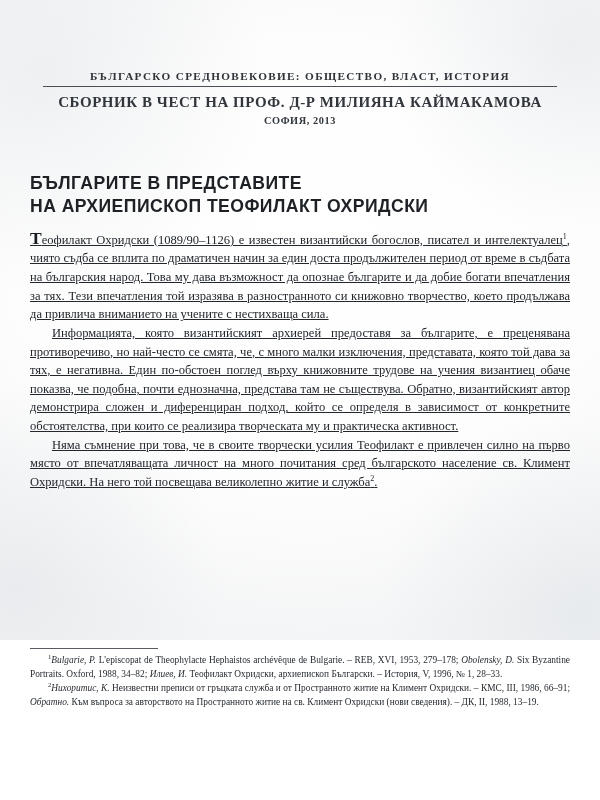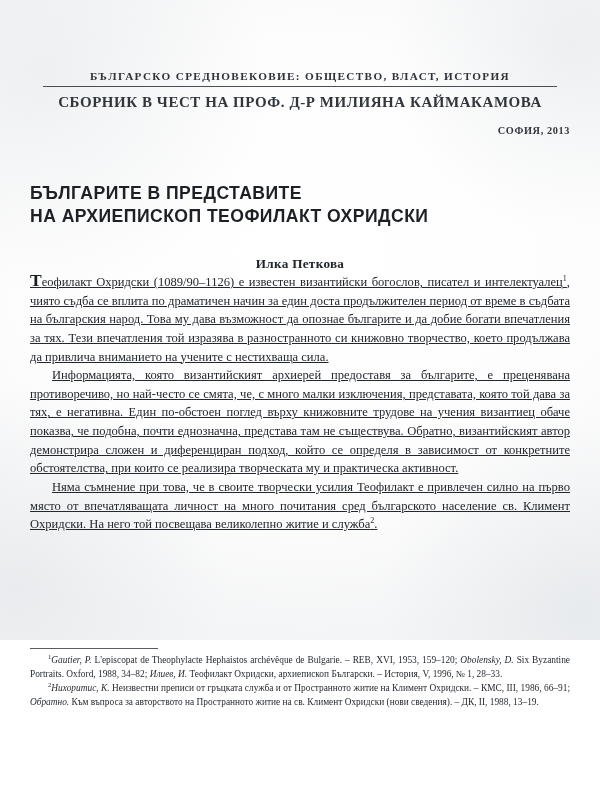--- a/index.html
+++ b/index.html
@@ -68,27 +68,27 @@
   .series-sub {
     text-align: center;
     font-size: 15px;
     font-weight: bold;
     letter-spacing: 0.55px;
     color: #31363c;
     text-transform: uppercase;
     line-height: 1.42;
   }
   .series-city {
-    text-align: right;
+    text-align: center;
     font-size: 10.3px;
     font-weight: bold;
     letter-spacing: 0.6px;
     color: #31363c;
     text-transform: uppercase;
-    margin-top: 12px;
+    margin-top: 2px;
   }
 
   
   .article-title {
     margin-top: 46px;
     text-align: left;
     font-family: "Liberation Sans", "DejaVu Sans", sans-serif;
     font-size: 17.6px;
     font-weight: bold;
     letter-spacing: 0.45px;
@@ -175,32 +175,31 @@
       <div class="series-rule"></div>
       <div class="series-sub">Сборник в чест на проф. д-р Милияна Каймакамова</div>
       <div class="series-city">София, 2013</div>
     </div>
 
     <h1 class="article-title">
       <span class="tline">БЪЛГАРИТЕ В ПРЕДСТАВИТЕ</span>
       <span class="tline">НА АРХИЕПИСКОП ТЕОФИЛАКТ ОХРИДСКИ</span>
     </h1>
 
-    <div class="author">Илка Петкова</div>
 
     <div class="body-text">
       <p class="first"><span class="dropcap">Т</span><span>еофилакт Охридски (1089/90–1126) е известен византийски богослов, писател и интелектуалец</span><sup class="fn">1</sup><span>, чиято съдба се вплита по драматичен начин за един доста продължителен период от време в съдбата на българския народ. Това му дава възможност да опознае българите и да добие богати впечатления за тях. Тези впечатления той изразява в разностранното си книжовно творчество, което продължава да привлича вниманието на учените с нестихваща сила.</span></p>
 
       <p>Информацията, която византийският архиерей предоставя за българите, е преценявана противоречиво, но най-често се смята, че, с много малки изключения, представата, която той дава за тях, е негативна. Един по-обстоен поглед върху книжовните трудове на учения византиец обаче показва, че подобна, почти еднозначна, представа там не съществува. Обратно, византийският автор демонстрира сложен и диференциран подход, който се определя в зависимост от конкретните обстоятелства, при които се реализира творческата му и практическа активност.</p>
 
       <p><span>Няма съмнение при това, че в своите творчески усилия Теофилакт е привлечен силно на първо място от впечатляващата личност на много почитания сред българското население св. Климент Охридски. На него той посвещава великолепно житие и служба</span><sup class="fn">2</sup><span>.</span></p>
     </div>
 
   </div>
 
   <div class="footnotes">
     <div class="fn-rule"></div>
 
-    <p><sup>1</sup><i>Gautier, P.</i><span> L'episcopat de Theophylacte Hephaistos archévêque de Bulgarie. – REB, XVI, 1953, 159–120; </span><i>Obolensky, D.</i><span> Six Byzantine Portraits. Oxford, 1988, 34–82; </span><i>Илиев, И.</i><span> Теофилакт Охридски, архиепископ Български. – История, V, 1996, № 1, 28–33.</span></p>
+    <p><sup>1</sup><i>Bulgarie, P.</i><span> L'episcopat de Theophylacte Hephaistos archévêque de Bulgarie. – REB, XVI, 1953, 279–178; </span><i>Obolensky, D.</i><span> Six Byzantine Portraits. Oxford, 1988, 34–82; </span><i>Илиев, И.</i><span> Теофилакт Охридски, архиепископ Български. – История, V, 1996, № 1, 28–33.</span></p>
 
     <p><sup>2</sup><i>Нихоритис, К.</i><span> Неизвестни преписи от гръцката служба и от Пространното житие на Климент Охридски. – КМС, III, 1986, 66–91; </span><i>Обратно.</i><span> Към въпроса за авторството на Пространното житие на св. Климент Охридски (нови сведения). – ДК, II, 1988, 13–19.</span></p>
   </div>
 </div>
 
 </body></html>

